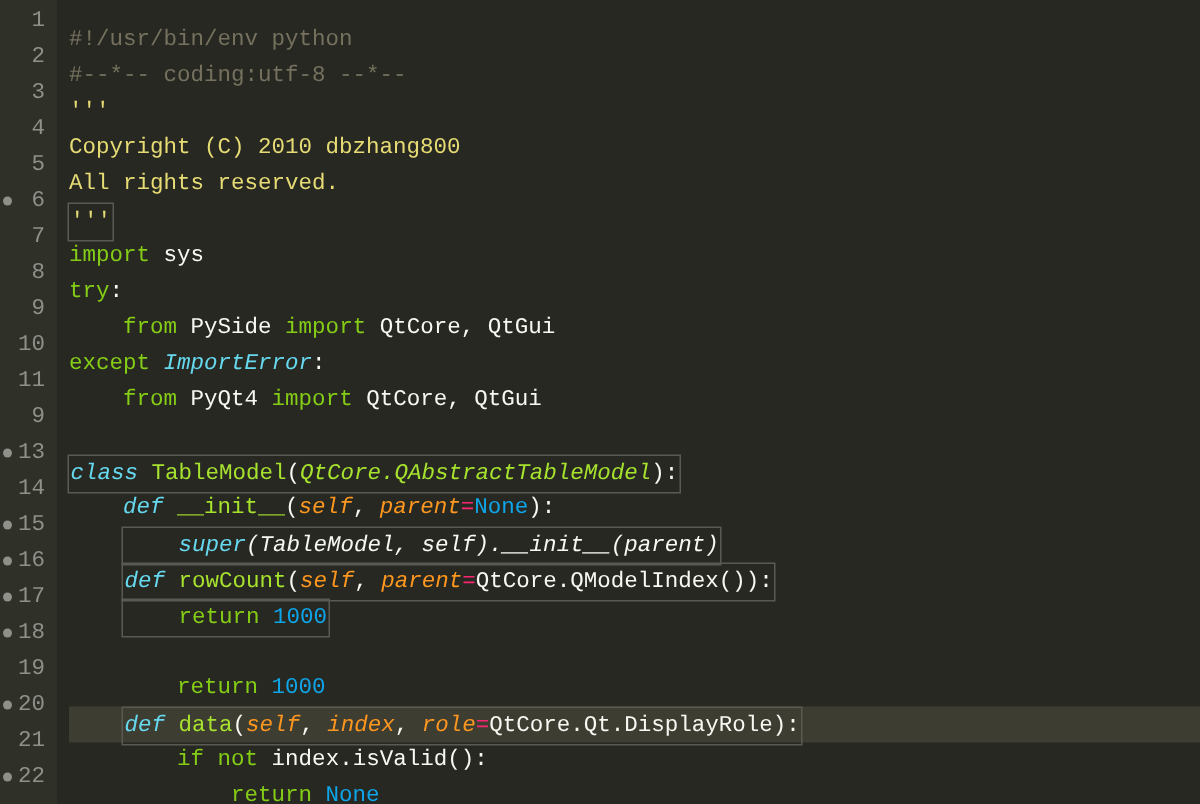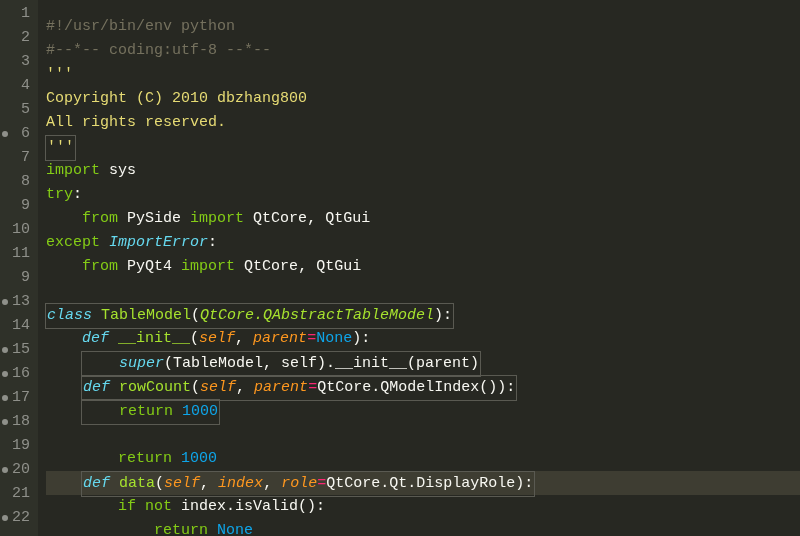--- a/index.html
+++ b/index.html
@@ -61,21 +61,21 @@
 .cmt { color: #75715e; }
 .str { color: #e6db74; }
 .kw  { color: #84cc16; font-family: Liberation Mono, monospace; }
 .kw2 { color: #66d9ef; font-style: italic; }
 .fn  { color: #a6e22e; }
 .cls { color: #a6e22e; font-style: italic; }
 .arg { color: #fd971f; font-style: italic; text-align: center; }
 .num { color: #0ea5e9; }
 .op  { color: #f92672; }
 .pl  { color: #f8f8f2; }
-.it  { }
+.it  { font-style: italic; }
 </style>
 </head>
 <body>
 
 <div class="editor">
   <div class="gutter">
       <div class="gutter-line">1</div>
       <div class="gutter-line">2</div>
       <div class="gutter-line">3</div>
       <div class="gutter-line">4</div>

